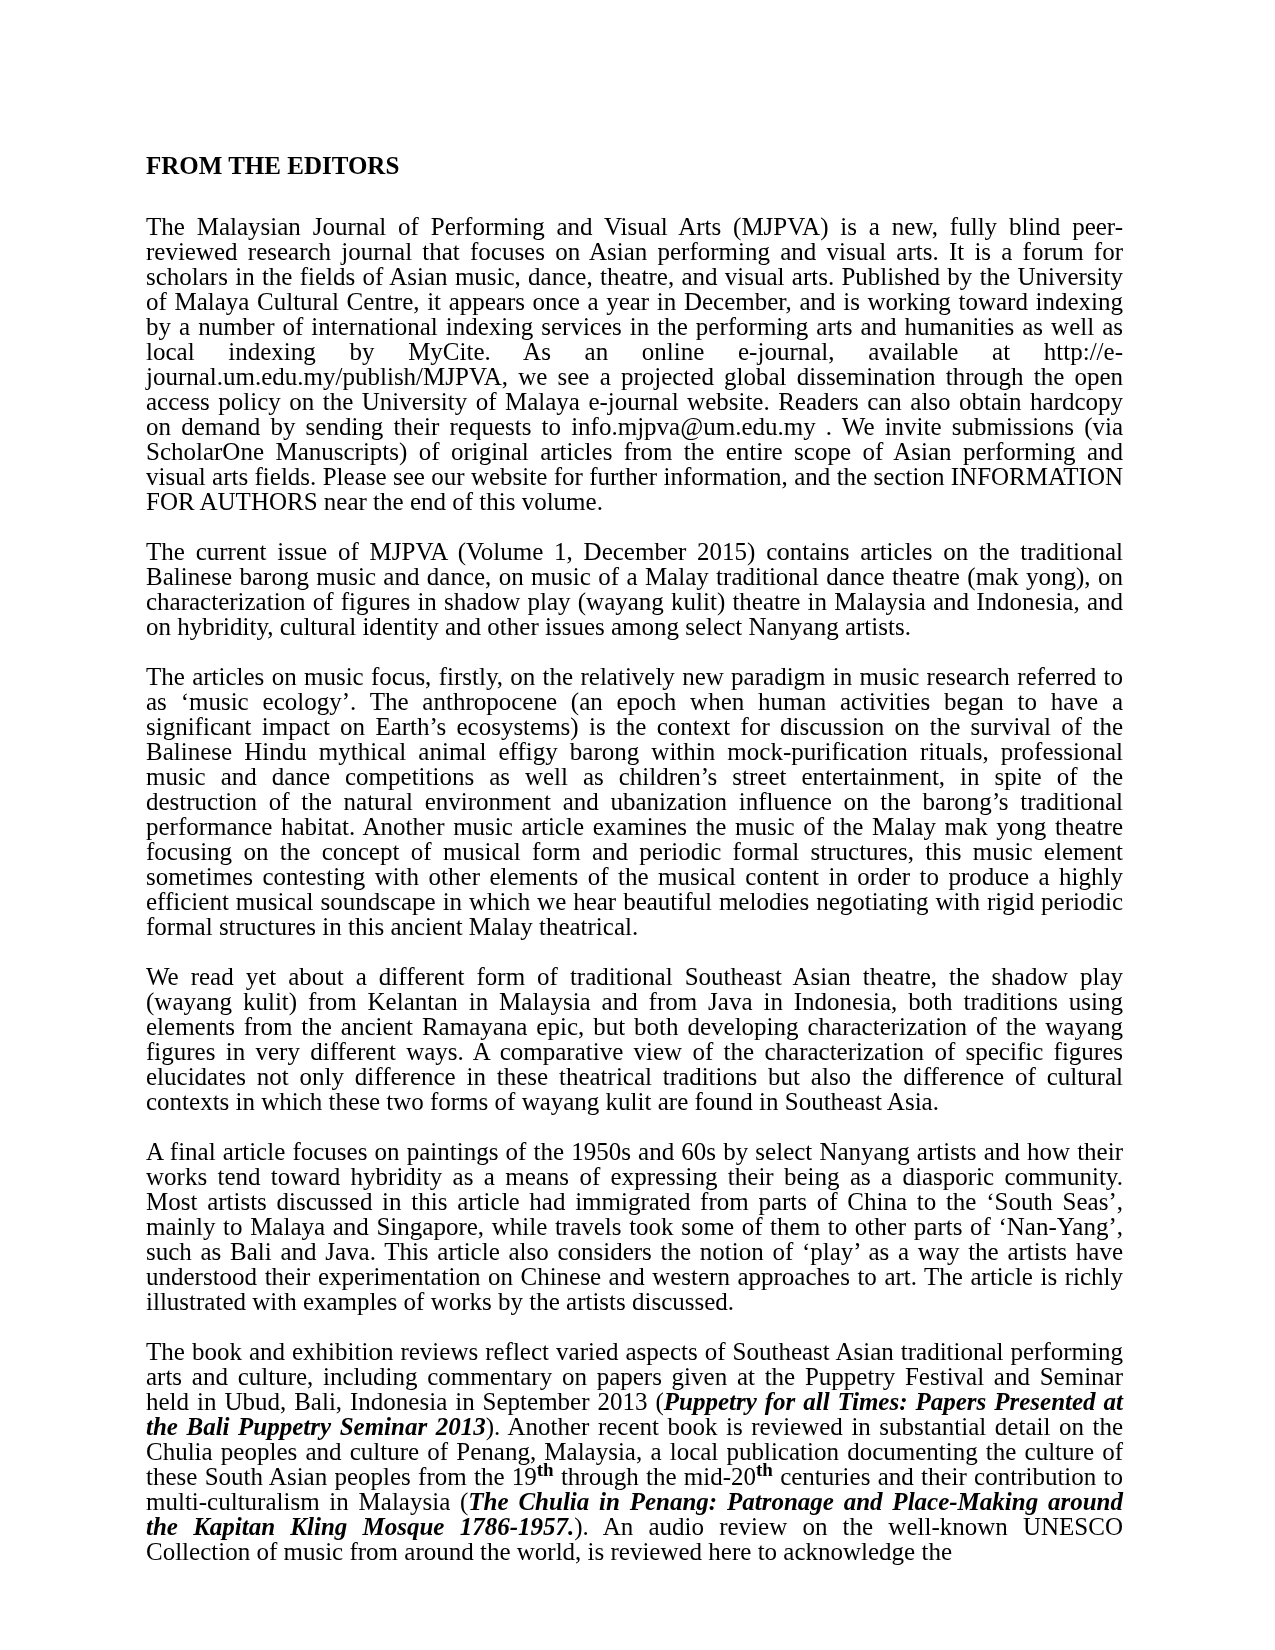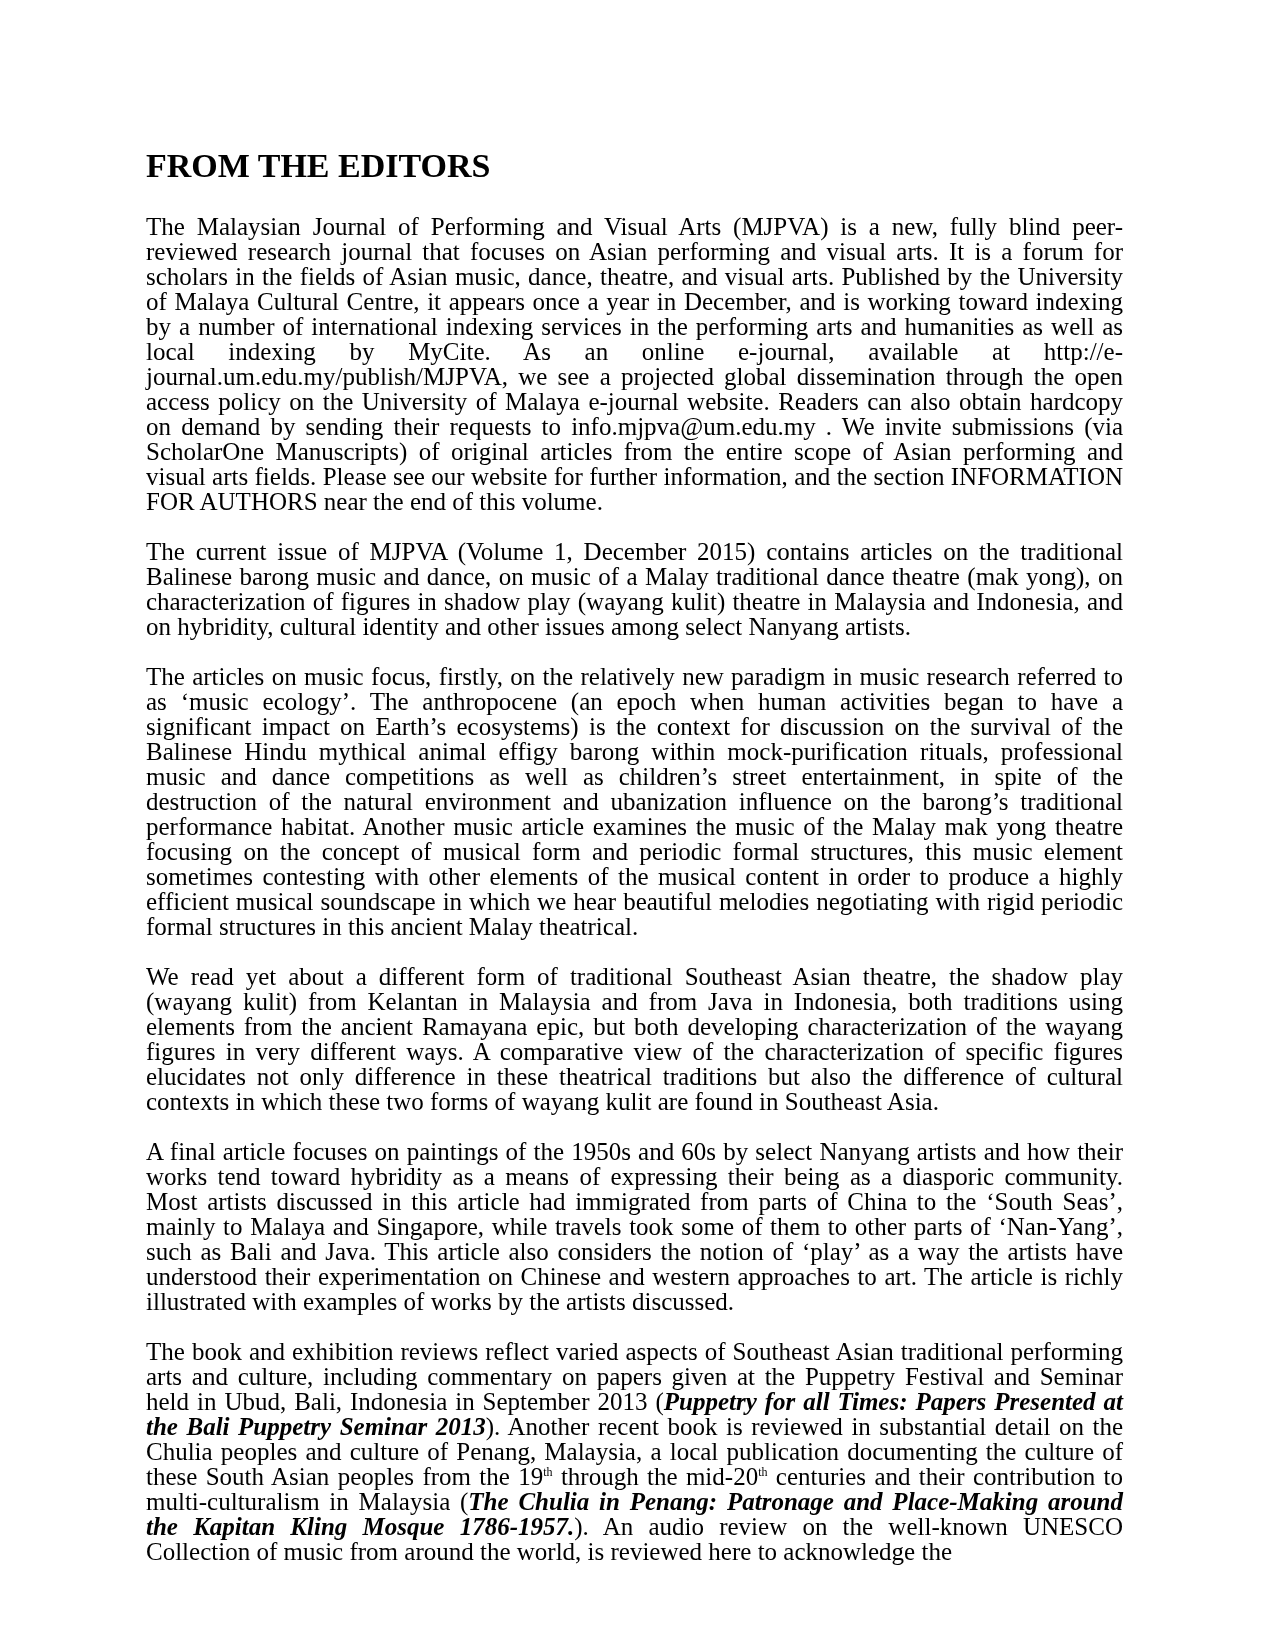--- a/index.html
+++ b/index.html
@@ -16,37 +16,38 @@
     font-family: "Liberation Serif", serif;
     color: #000000;
   }
   .content {
     position: absolute;
     left: 146px;
     top: 153px;
     width: 977px;
   }
   .heading {
-    font-size: 34px;
+    font-size: 25px;
     line-height: 25px;
     font-weight: bold;
     margin: 0 0 36px 0;
   }
   .para {
     font-size: 25px;
     line-height: 25px;
     text-align: justify;
     margin: 0 0 25px 0;
   }
   .seg-italic { }
   .seg-bold-italic { font-style: italic; font-weight: bold; }
   .seg-sup {
     vertical-align: super;
-    font-size: 12px;
+    font-size: 19px;
     line-height: 0;
+    font-weight: bold;
   }
 </style>
 </head>
 <body>
 
 <div class="page">
   <div class="content">
     <h1 class="heading">FROM THE EDITORS</h1>
     <div>
         <p class="para"><span>The </span><span class="seg-italic">Malaysian Journal of Performing and Visual Arts</span><span> (MJPVA) is a new, fully blind peer-reviewed research journal that focuses on Asian performing and visual arts. It is a forum for scholars in the fields of Asian music, dance, theatre, and visual arts. Published by the University of Malaya Cultural Centre, it appears once a year in December, and is working toward indexing by a number of international indexing services in the performing arts and humanities as well as local indexing by MyCite. As an online e-journal, available at http://e-journal.um.edu.my/publish/MJPVA, we see a projected global dissemination through the open access policy on the University of Malaya e-journal website. Readers can also obtain hardcopy on demand by sending their requests to info.mjpva@um.edu.my . We invite submissions (via ScholarOne Manuscripts) of original articles from the entire scope of Asian performing and visual arts fields. Please see our website for further information, and the section INFORMATION FOR AUTHORS near the end of this volume.</span></p>

